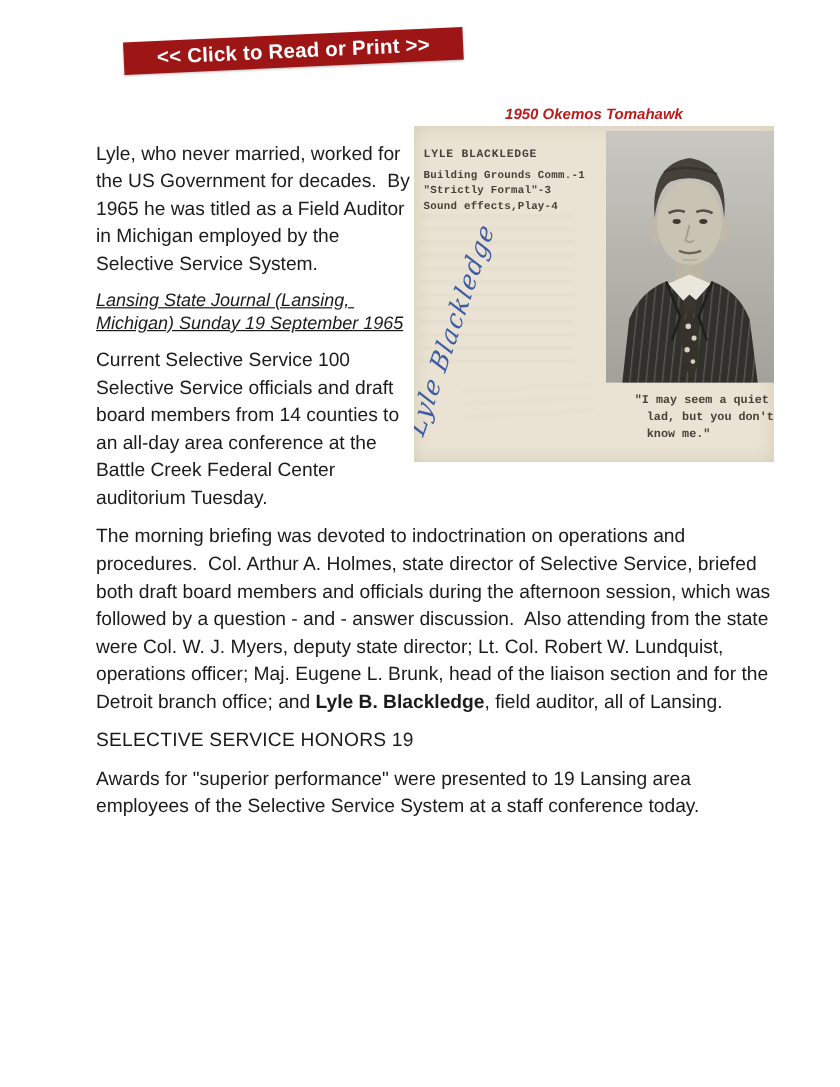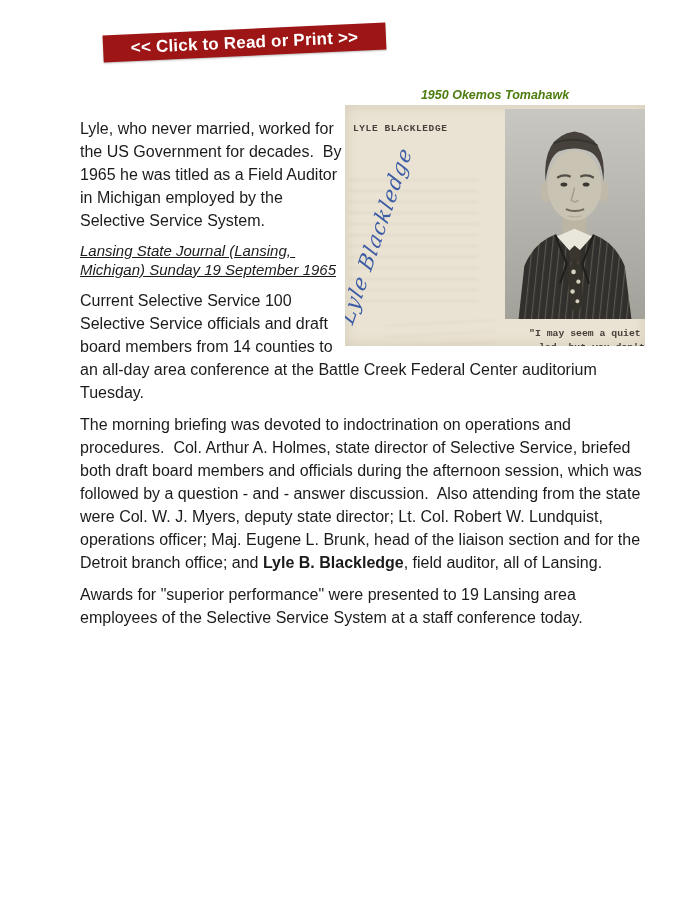--- a/index.html
+++ b/index.html
@@ -28,21 +28,21 @@
     margin:0 0 10px;white-space:pre-wrap;
   }
   .headline{letter-spacing:.2px;}
   
   .yearbook{float:right;width:300px;margin:0 0 8px 9px;}
   .caption{
     text-align:center;font-size:12.5px;line-height:15px;font-weight:bold;font-style:italic;
     margin-bottom:2px;
   }
   .scan{
-    position:relative;width:300px;height:241px;overflow:hidden;
+    position:relative;width:300px;height:280px;overflow:hidden;
     box-shadow:inset 0 0 14px rgba(120,100,60,.18);
   }
   .typed{
     font-family:"Liberation Mono","DejaVu Sans Mono",monospace;
     font-weight:bold;color:#46413a;position:absolute;
   }
   .typed-name{left:8px;top:12px;font-size:9.5px;letter-spacing:.6px;}
   .typed-acts{left:8px;top:35px;font-size:9px;line-height:13px;letter-spacing:.2px;}
   .typed-quote{left:184px;top:222px;font-size:9.8px;line-height:14px;}
   .typed-quote .typed-line{padding-left:10px;}
@@ -63,25 +63,30 @@
 </style>
 </head>
 <body>
 
 <div class="banner" style="background-color: rgb(158, 21, 21); color: rgb(255, 255, 255);">&lt;&lt; Click to Read or Print &gt;&gt;</div>
 
 <div class="content">
 
 
   <figure class="yearbook" style="margin-block:0;margin-inline:0 0;float:right;">
-    <figcaption class="caption" style="color: #4d7c0f;">1950 Okemos Tomahawk</figcaption>
+    <figcaption class="caption" style="color: #b91c1c;">1950 Okemos Tomahawk</figcaption>
     <div class="scan" style="background-color: rgb(234, 227, 211);">
       <div class="ghost ghost-1"></div>
       <div class="ghost ghost-2"></div>
       <div class="typed typed-name">LYLE BLACKLEDGE</div>
+      <div class="typed typed-acts">
+          <div class="typed-line">Building Grounds Comm.-1</div>
+          <div class="typed-line">"Strictly Formal"-3</div>
+          <div class="typed-line">Sound effects,Play-4</div>
+        </div>
       <div class="signature" style="color: rgb(60, 92, 166);">Lyle Blackledge</div>
 
       <svg class="portrait" viewBox="0 0 145 214" preserveAspectRatio="none" aria-hidden="true">
         <defs>
           <linearGradient id="bgGrad" x1="0" y1="0" x2="0" y2="1">
             <stop offset="0" stop-color="#c8c7c1"></stop>
             <stop offset="1" stop-color="#a2a19a"></stop>
           </linearGradient>
           <pattern id="pinstripe" width="7" height="7" patternUnits="userSpaceOnUse" patternTransform="rotate(6)">
             <rect width="7" height="7" fill="#32302c"></rect>
@@ -124,16 +129,17 @@
 
   <p class="body after-figure">Lyle, who never married, worked for the US Government for decades.  By 1965 he was titled as a Field Auditor in Michigan employed by the Selective Service System.</p>
 
   <p class="citation">Lansing State Journal (Lansing, Michigan) Sunday 19 September 1965</p>
 
   <p class="body">Current Selective Service 100 Selective Service officials and draft board members from 14 counties to an all-day area conference at the Battle Creek Federal Center auditorium Tuesday.</p>
 
   <p class="body"><span>The morning briefing was devoted to indoctrination on operations and procedures.  Col. Arthur A. Holmes, state director of Selective Service, briefed both draft board members and officials during the afternoon session, which was followed by a question - and - answer discussion.  Also attending from the state were Col. W. J. Myers, deputy state director; Lt. Col. Robert W. Lundquist, operations officer; Maj. Eugene L. Brunk, head of the liaison section and for the Detroit branch office; and </span><span class="bold">Lyle B. Blackledge</span><span>, field auditor, all of Lansing.</span></p>
 
 
+  <p class="body headline">SELECTIVE SERVICE HONORS 19</p>
 
   <p class="body">Awards for "superior performance" were presented to 19 Lansing area employees of the Selective Service System at a staff conference today.</p>
 
 </div>
 
 </body></html>

